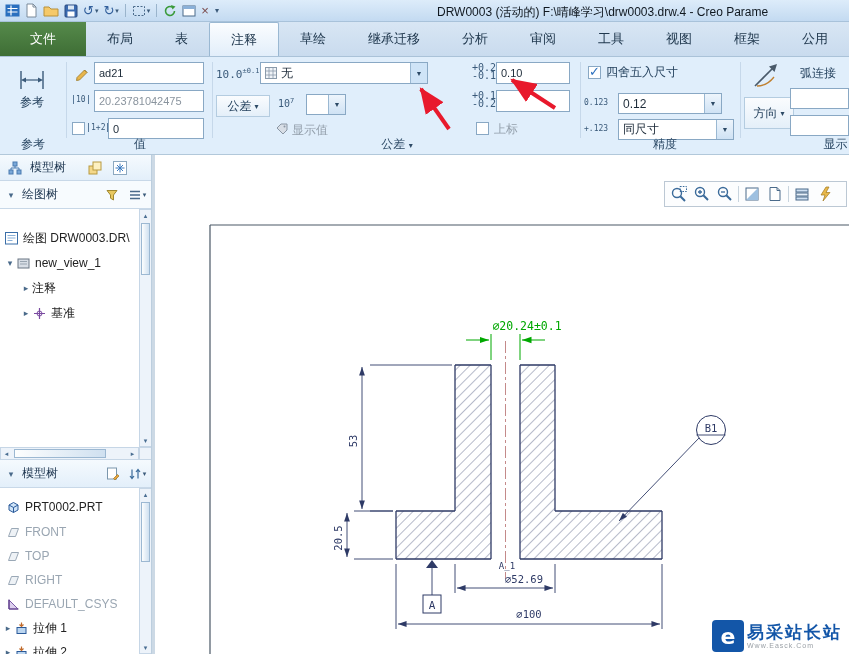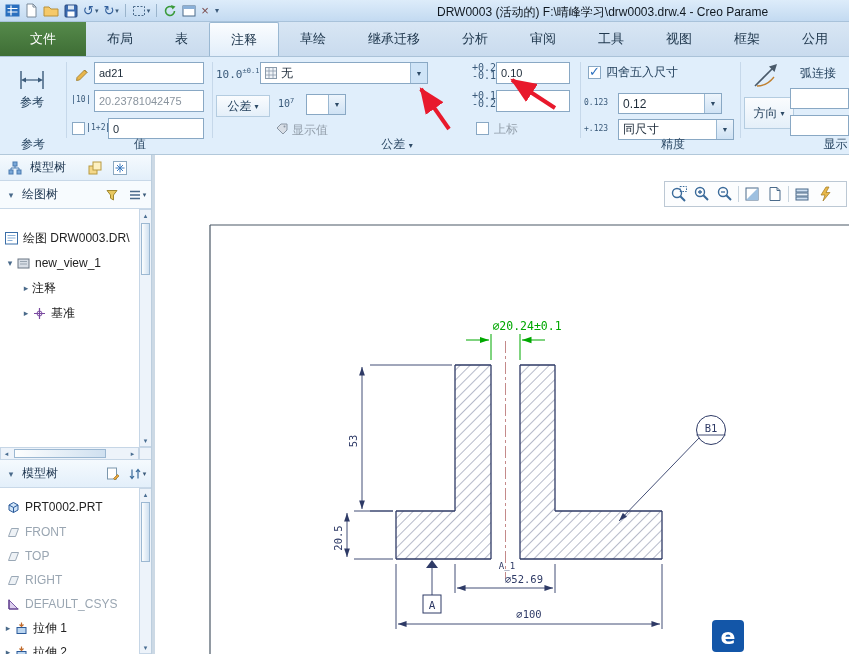--- a/index.html
+++ b/index.html
@@ -254,21 +254,21 @@
       <span class="abs mini miniblock" style="left:2px;top:41px;width:30px;">0.123</span>
       <div class="combo" style="left:36px;top:36px;width:104px;height:21px;">
         <span>0.12</span>
         <span class="co-arrow">▼</span>
       </div>
       <span class="abs mini miniblock" style="left:2px;top:67px;width:30px;">+.123</span>
       <div class="combo" style="left:36px;top:62px;width:116px;height:21px;">
         <span>同尺寸</span>
         <span class="co-arrow">▼</span>
       </div>
-      <div class="footer" style="left:12px;width:158px;margin-top:17px;">精度</div>
+      <div class="footer" style="left:4px;width:158px;margin-top:17px;">精度</div>
     </div>
     <div class="vsep" style="left:740px;"></div>
 
     <div class="rgroup" style="left:742px;width:107px;">
       <span class="abs" style="left:8px;top:2px;">
         <svg width="32" height="32">
             <path d="M5 27 L24 8" stroke="#4a5a6a" stroke-width="1.6"></path>
             <path d="M27 5 L24.5 13 L19 7.5 Z" fill="#4a5a6a"></path>
             <path d="M7 27 Q17 27 24 18" fill="none" stroke="#c08030" stroke-width="1.3"></path>
           </svg>
@@ -601,15 +601,19 @@
     </defs>
     <line x1="449" y1="129" x2="421" y2="89" stroke="#e8192c" stroke-width="4" marker-end="url(#ra)"></line>
     <line x1="555" y1="108" x2="512" y2="80" stroke="#e8192c" stroke-width="4" marker-end="url(#ra)"></line>
   </svg>
 
   <div class="watermark">
     <svg width="32" height="32">
       <rect x="0" y="0" width="32" height="32" rx="4" fill="#1356a8"></rect>
       <text x="16" y="24" text-anchor="middle" font-size="22" font-weight="bold" fill="#ffffff" font-family="DejaVu Sans, sans-serif">e</text>
     </svg>
+    <div class="wm-txt">
+      <div class="wm-brand">易采站长站</div>
+      <div class="wm-sub">Www.Easck.Com</div>
+    </div>
   </div>
 
 </div>
 
 </body></html>

